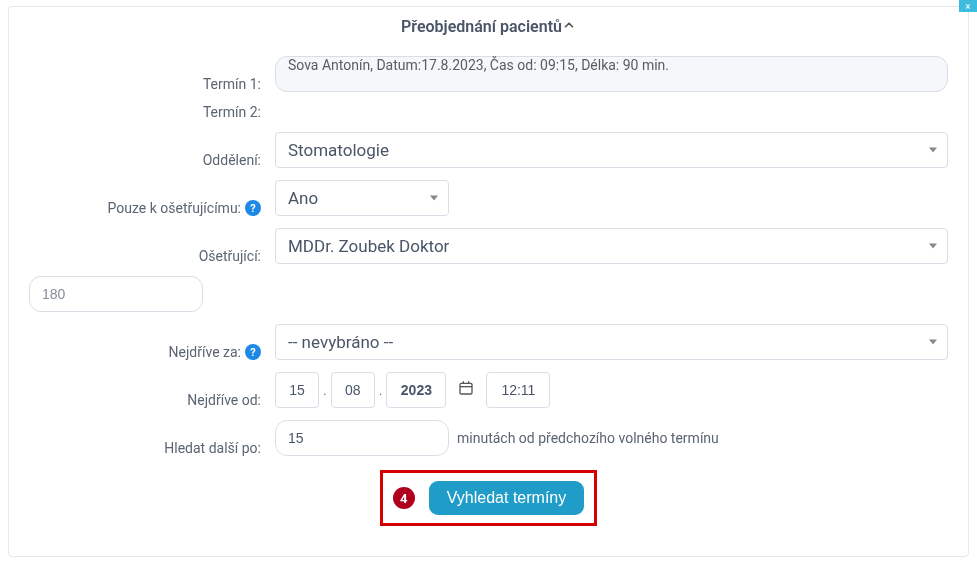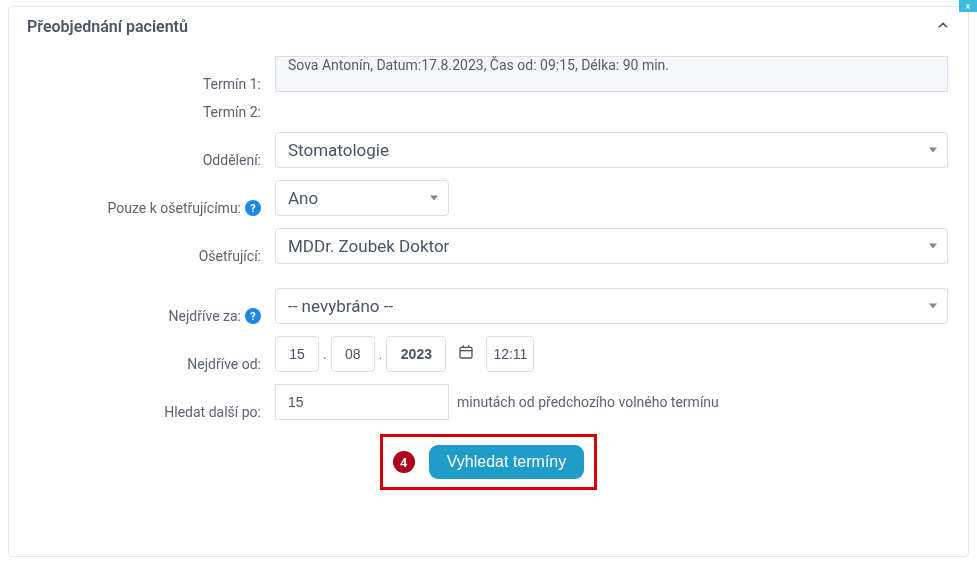--- a/index.html
+++ b/index.html
@@ -29,21 +29,21 @@
     }
     .panel {
       border: 1px solid #e2e8f0;
       border-radius: 4px;
       background: #fff;
       width: 100%;
       height: 551px;
     }
     .panel-header {
       display: flex;
-      justify-content: space-between;
+      justify-content: center;
       align-items: center;
       padding: 10px 18px;
     }
     .panel-title {
       font-size: 16px;
       font-weight: 600;
       color: #4a5568;
     }
     .chevron {
       font-size: 16px;
@@ -86,21 +86,21 @@
       font-weight: bold;
       align-items: center;
       justify-content: center;
       cursor: help;
     }
     .text-input {
       width: 100%;
       height: 36px;
       padding: 0 12px;
       border: 1px solid #d9dee6;
-      border-radius: 0;
+      border-radius: 12px;
       font-size: 14px;
       color: #4a5568;
       background: #fff;
     }
     .text-input.full { width: 100%; }
     .text-input.short { width: 174px; }
     .text-input.disabled {
       background: #f5f7fa;
       color: #555d68;
     }
@@ -136,21 +136,21 @@
       border: 1px solid #d9dee6;
       border-radius: 4px;
       text-align: center;
       font-size: 14px;
       color: #4a5568;
       background:#fff;
     }
     .date-year { width: 60px; font-weight: bold; }
     .dot { color:#777; font-size:14px; margin:0 -2px; }
     .time-box {
-      width: 48px;
+      width: 64px;
       height: 36px;
       border: 1px solid #d9dee6;
       border-radius: 4px;
       text-align: center;
       font-size: 14px;
       color: #4a5568;
       background:#fff;
     }
     .cal-icon {
       font-size: 16px;
@@ -256,20 +256,23 @@
       <div class="label-col">Ošetřující:</div>
       <div class="input-col">
         <div class="select full">
           <span>MDDr. Zoubek Doktor</span>
           <span class="select-caret"></span>
         </div>
       </div>
     </div>
 
     <div class="row">
+      <div class="input-col">
+        <input class="text-input short" disabled="" value="180" style="">
+      </div>
     </div>
 
     <div class="row">
       <div class="label-col">
         <span>Nejdříve za:</span>
         <span class="help-icon">?</span>
       </div>
       <div class="input-col">
         <div class="select full">
           <span>-- nevybráno --</span>

